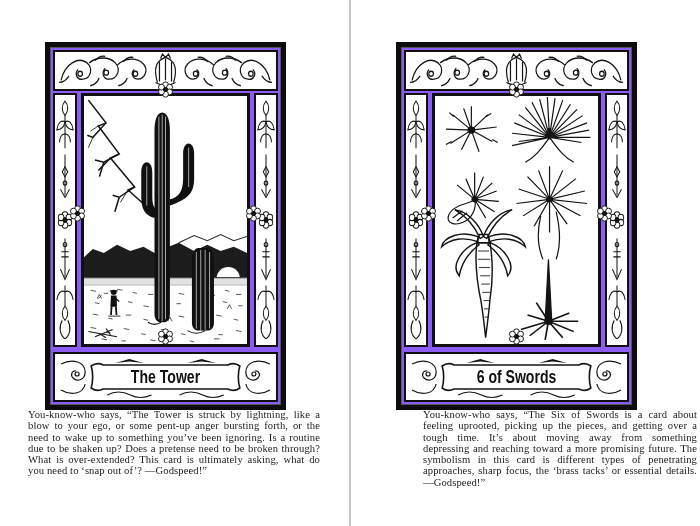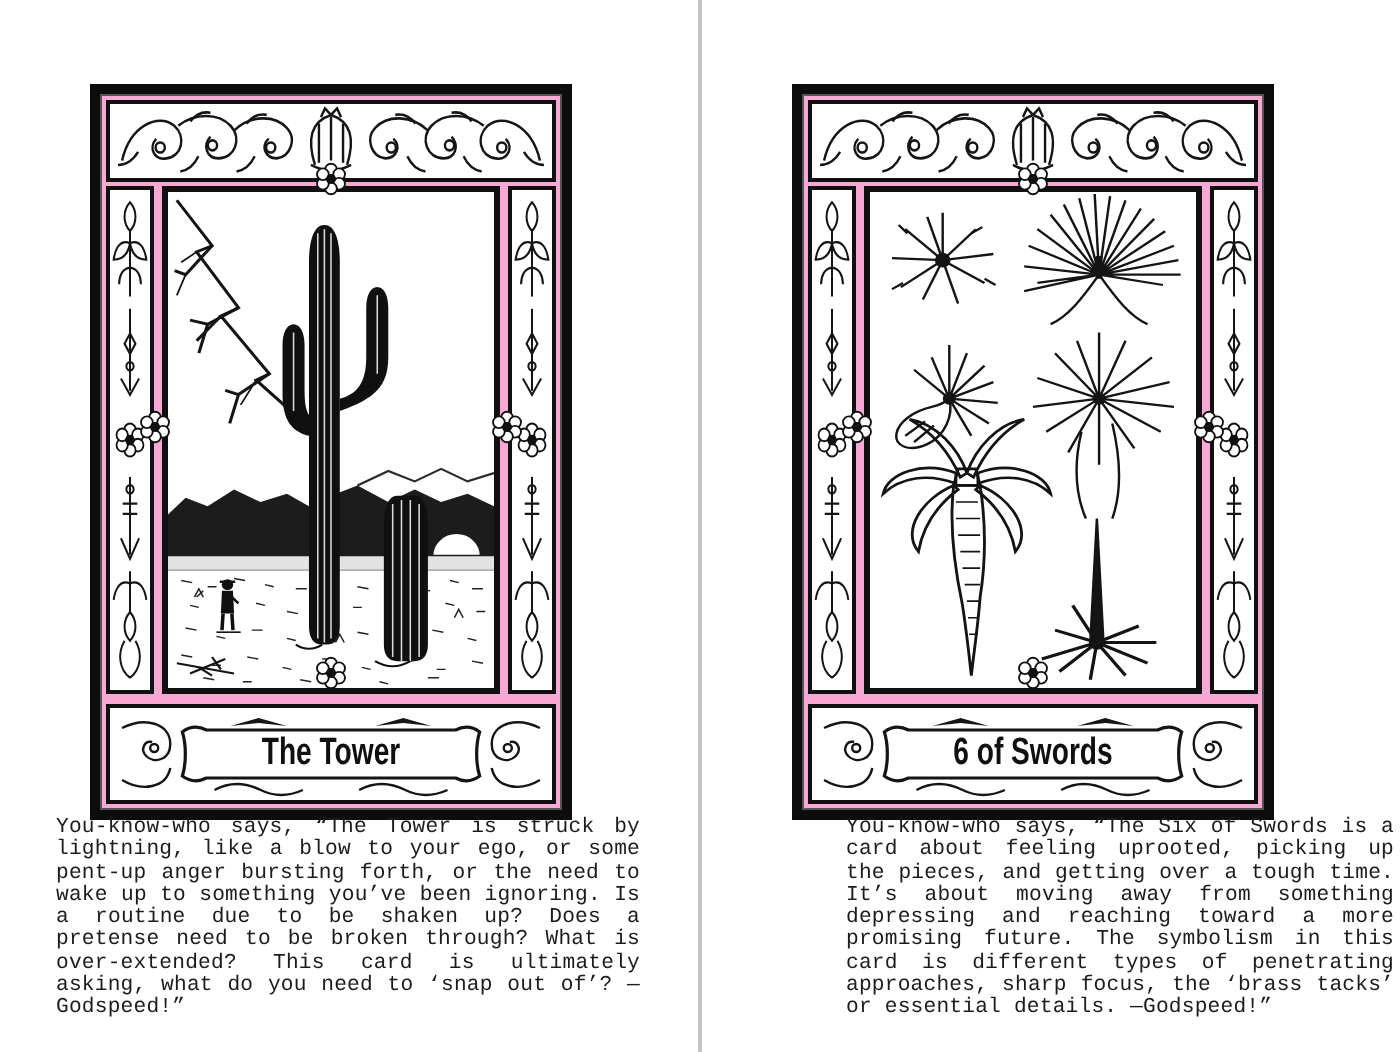--- a/index.html
+++ b/index.html
@@ -2,41 +2,41 @@
 <html><head>
 <meta charset="utf-8">
 <style>
   html,body{margin:0;padding:0;}
   body{width:700px;height:526px;background:#fff;position:relative;overflow:hidden;
        font-family:"Liberation Serif", serif;}
   .page{position:absolute;inset:0;background:#fff;}
   .divider{position:absolute;left:349px;top:0;width:2px;height:526px;background:#c4c4c4;}
 
   
-  .card{position:absolute;top:42px;width:231px;height:358px;background:#f9a8d4;
+  .card{position:absolute;top:42px;width:231px;height:358px;background:#8b5cf6;
         border:5px solid #0d0d0d;box-shadow:inset 0 0 0 1px #555;}
   .band{position:absolute;left:3px;right:3px;top:3px;height:37px;border:2px solid #101010;background:#fff;}
   .band svg{width:100%;height:100%;display:block;}
   .col{position:absolute;top:46px;bottom:58px;width:20px;border:2px solid #101010;background:#fff;}
   .col.l{left:3px}.col.r{right:3px}
   .col svg{width:100%;height:100%;display:block;}
   .art{position:absolute;left:31px;right:31px;top:46px;bottom:58px;border:3px solid #101010;background:#fff;}
   .art svg{width:100%;height:100%;display:block;}
   .banner{position:absolute;left:3px;right:3px;bottom:3px;height:46px;border:2px solid #101010;background:#fff;}
   .banner svg{position:absolute;inset:0;width:100%;height:100%;}
   .card-title{position:absolute;inset:0;display:flex;align-items:center;justify-content:center;
       font-family:"Liberation Sans", sans-serif;font-weight:bold;font-size:19px;color:#101010;
       transform:scaleX(.74);white-space:nowrap;letter-spacing:0;}
   .rosette{position:absolute;width:17px;height:17px;}
   .ros-l{left:19px;top:158px}.ros-r{right:19px;top:158px}
   .ros-t{left:calc(50% - 8.5px);top:34px}.ros-b{left:calc(50% - 8.5px);top:281px}
 
   
   .caption{position:absolute;top:409px;margin:0;font-size:10.6px;line-height:11.3px;
-      color:#1c1c1c;text-align:justify;letter-spacing:.1px;font-family:Liberation Mono, monospace;}
+      color:#1c1c1c;text-align:justify;letter-spacing:.1px;}
   .caption.l{left:28px;width:292px;}
   .caption.r{left:399px;width:274px;margin-left:24px;}
 </style>
 </head>
 <body>
 
 <svg style="position:absolute;width:0;height:0" aria-hidden="true">
   <defs>
     <g id="rosette-g">
       <g stroke="#111" fill="#fff" stroke-width="1">

